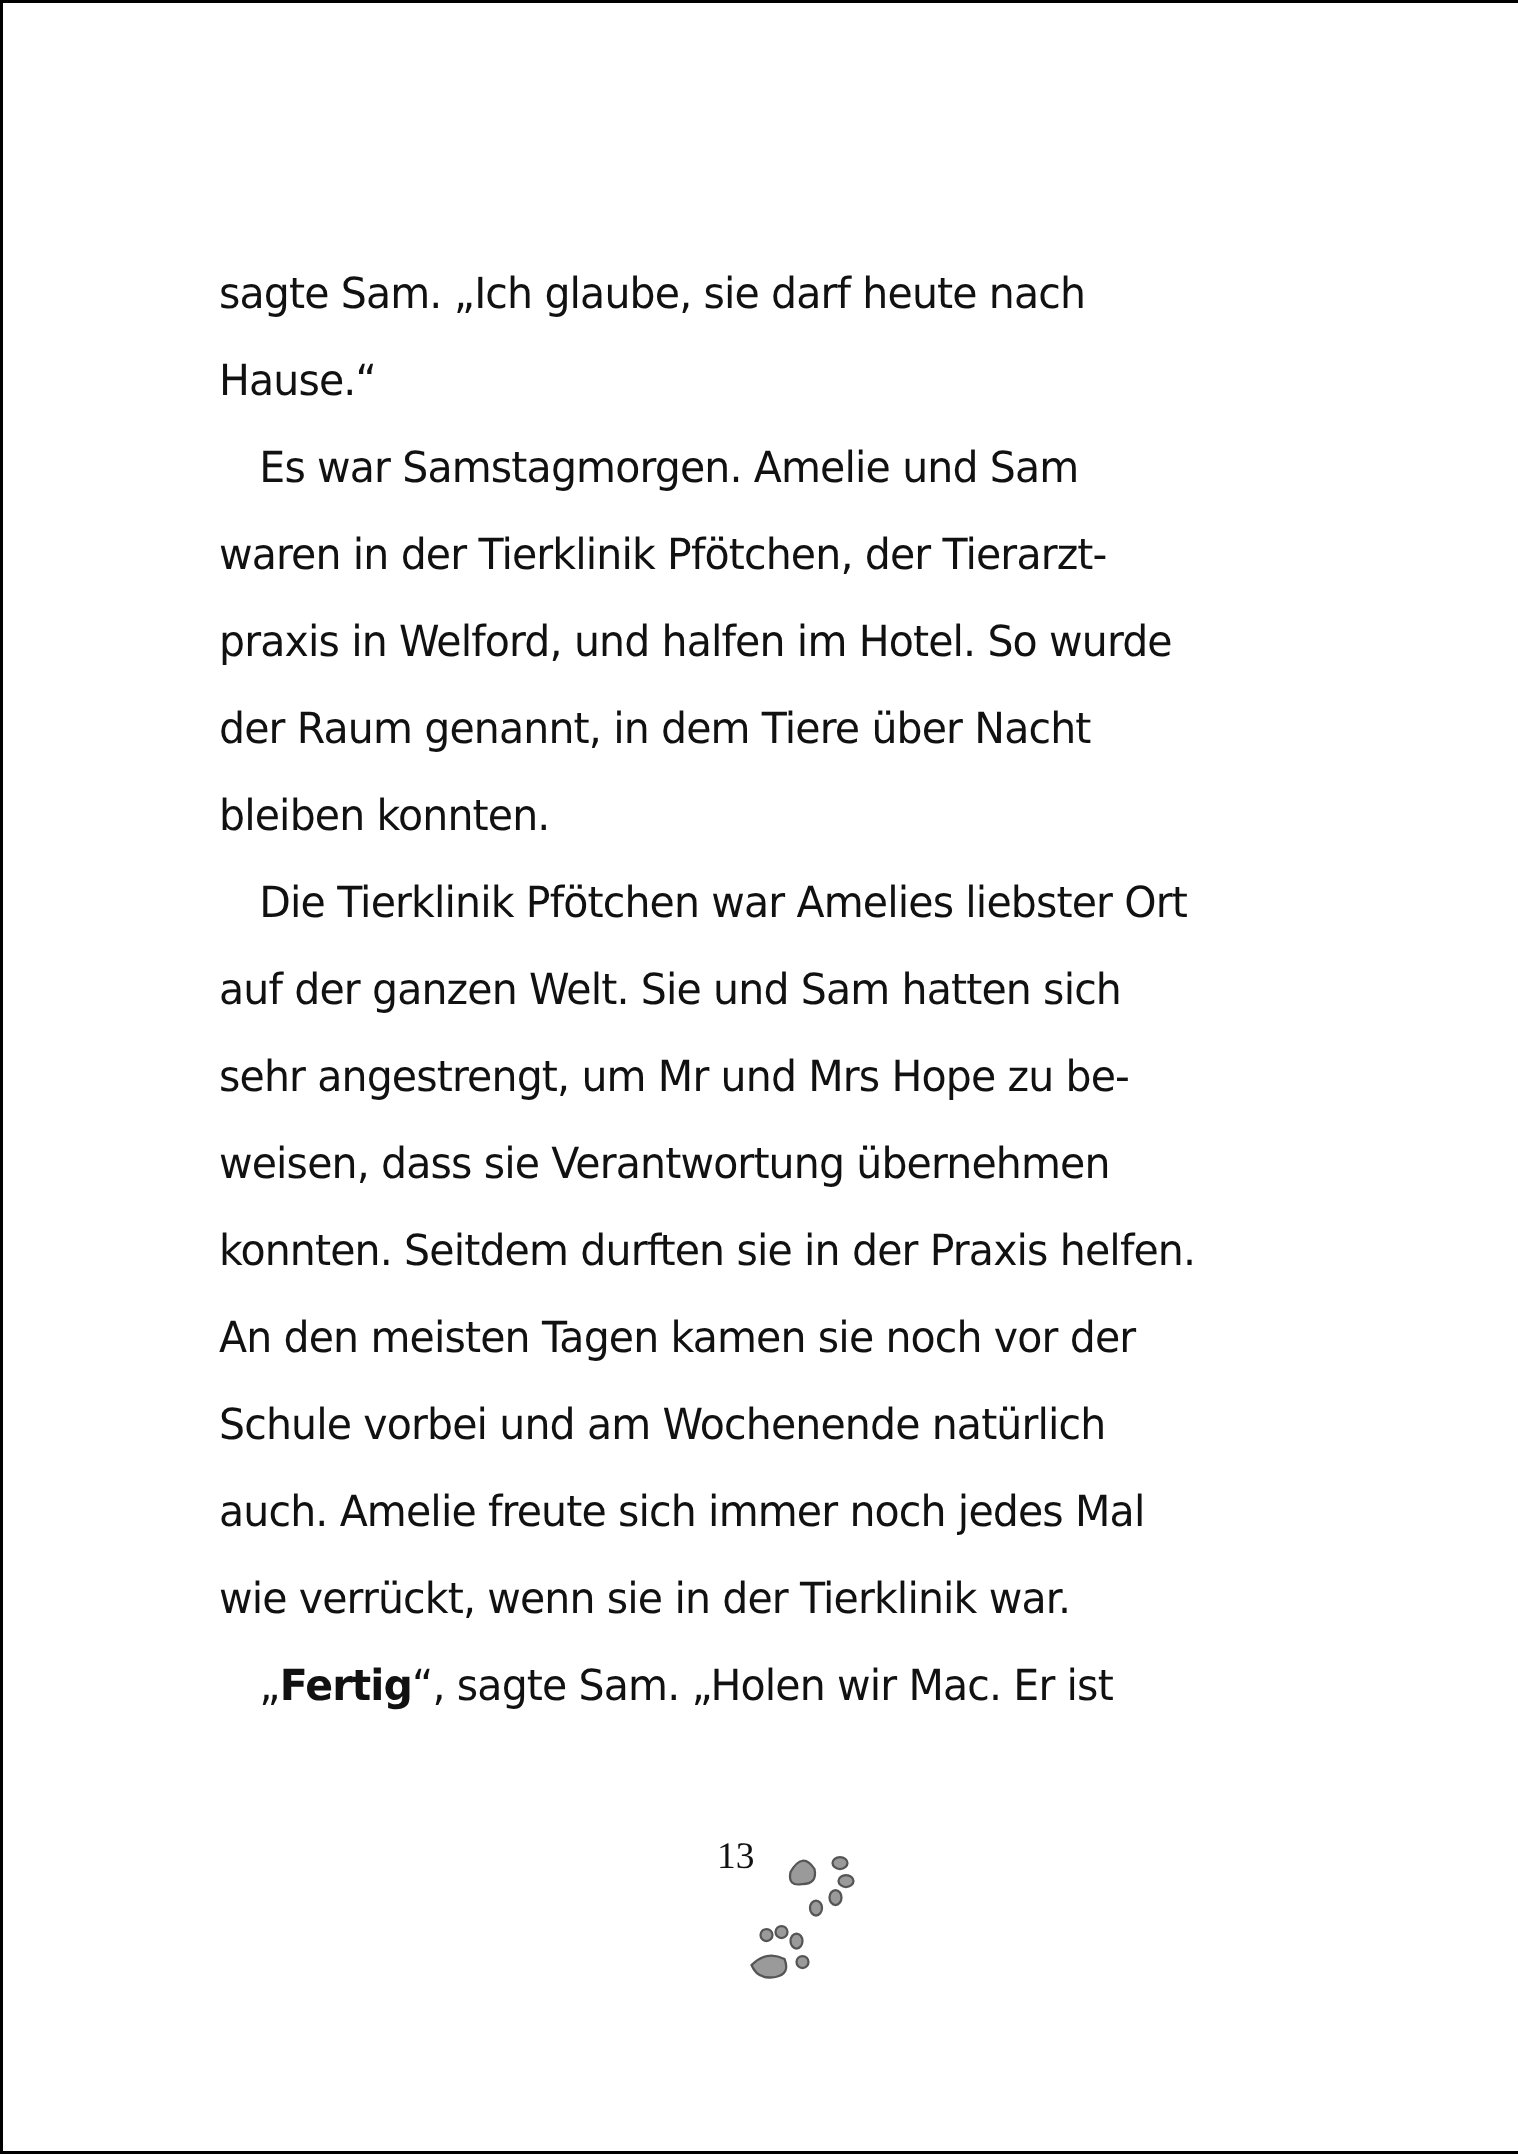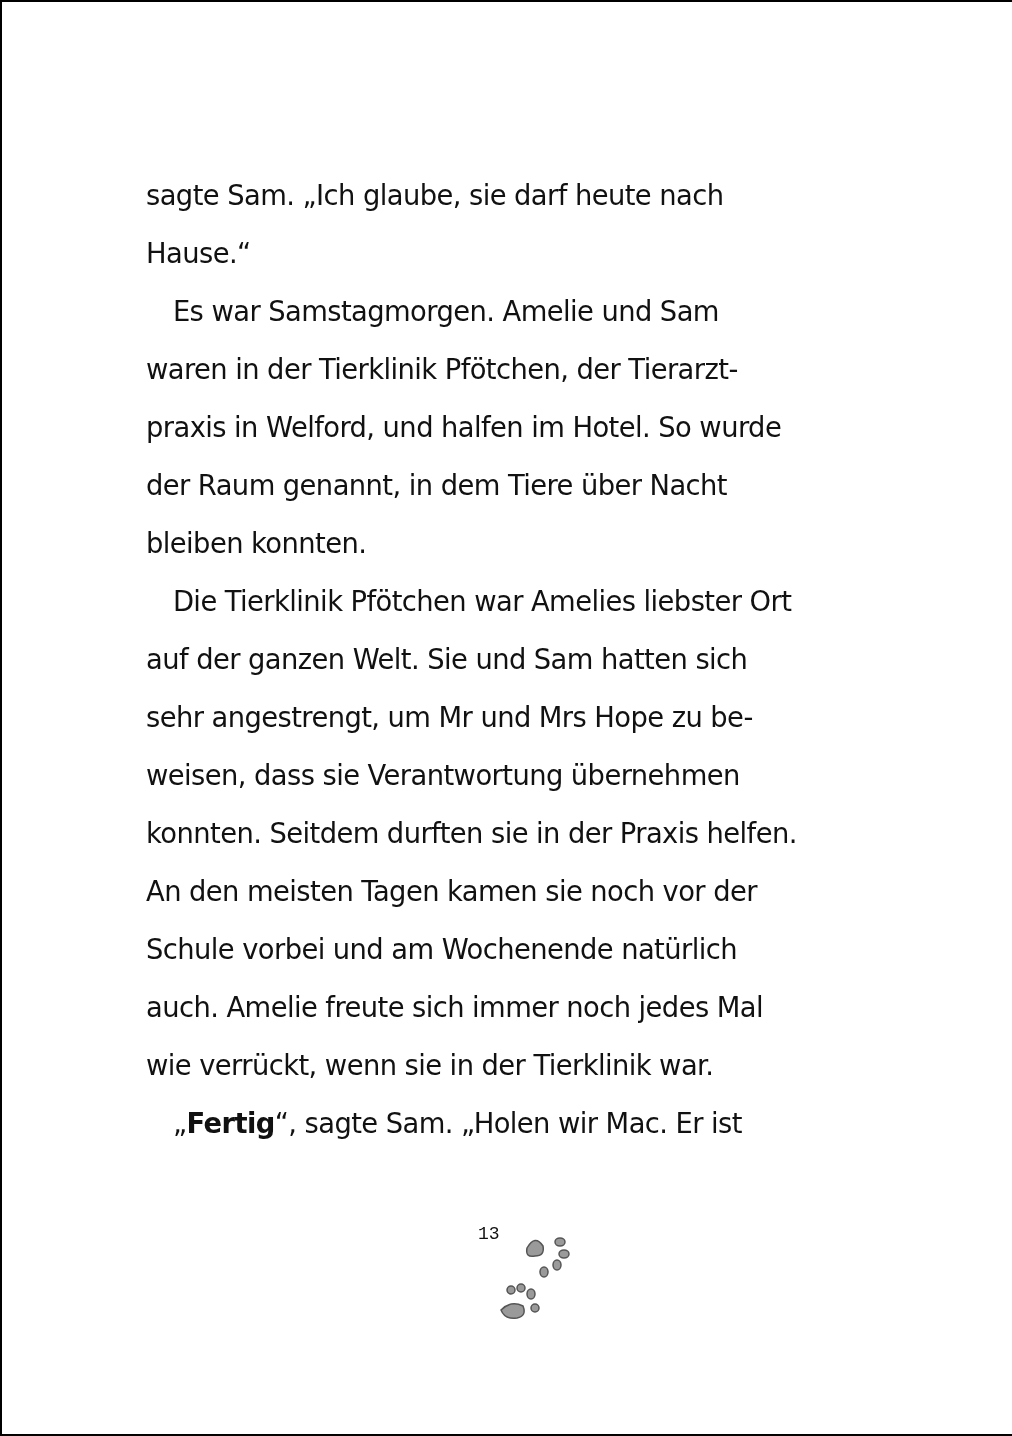--- a/index.html
+++ b/index.html
@@ -12,21 +12,21 @@
     position:absolute; left:144px; top:165px; width:700px;
     font-family:"DejaVu Sans", sans-serif;
     font-size:28.5px; line-height:58px; color:#111;
     letter-spacing:-0.6px; transform:scaleX(0.96); transform-origin:left top;
   }
   .line { white-space:nowrap; height:58px; }
   .indent { padding-left:28px; }
   .bold { font-weight:bold; }
   .pagenum {
     position:absolute; left:476px; top:1222px;
-    font-family:Liberation Mono, monospace; font-size:18px; color:#111;
+    font-family:Liberation Serif, serif; font-size:25px; color:#111;
   }
   .paws { position:absolute; left:495px; top:1228px; }
 </style>
 </head>
 <body>
 
 <div class="page">
   <div class="text">
     <div class="line">sagte Sam. „Ich glaube, sie darf heute nach</div>
     <div class="line">Hause.“</div>

